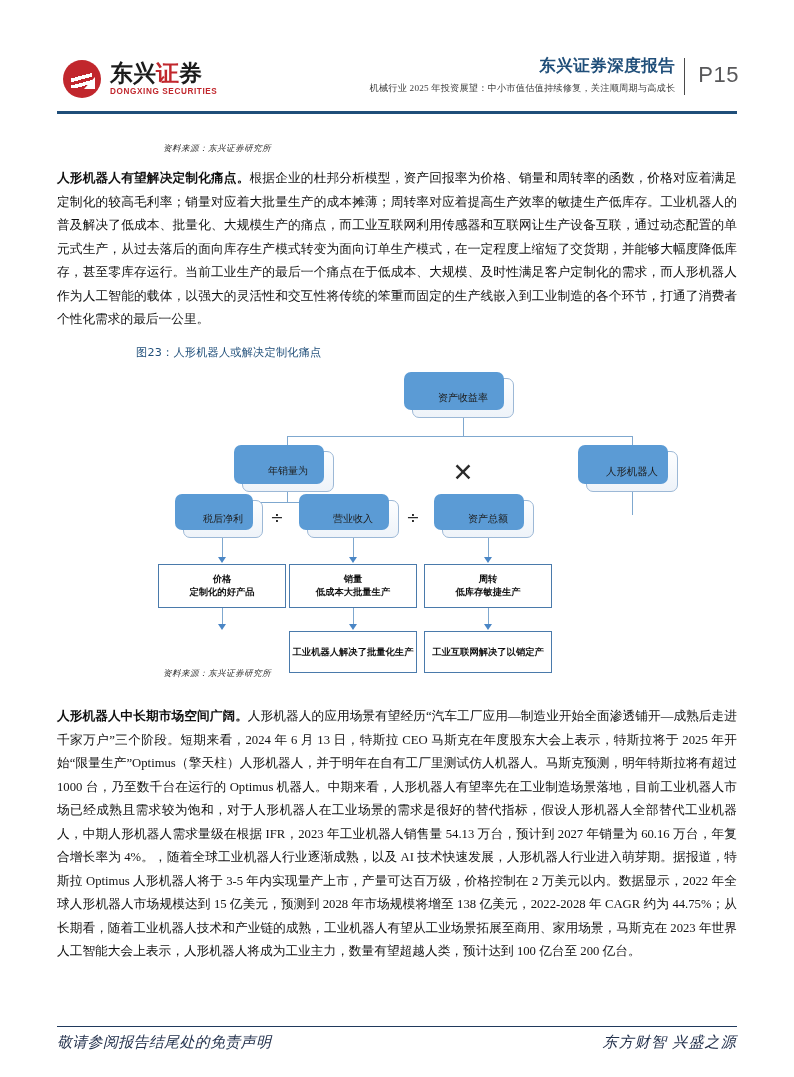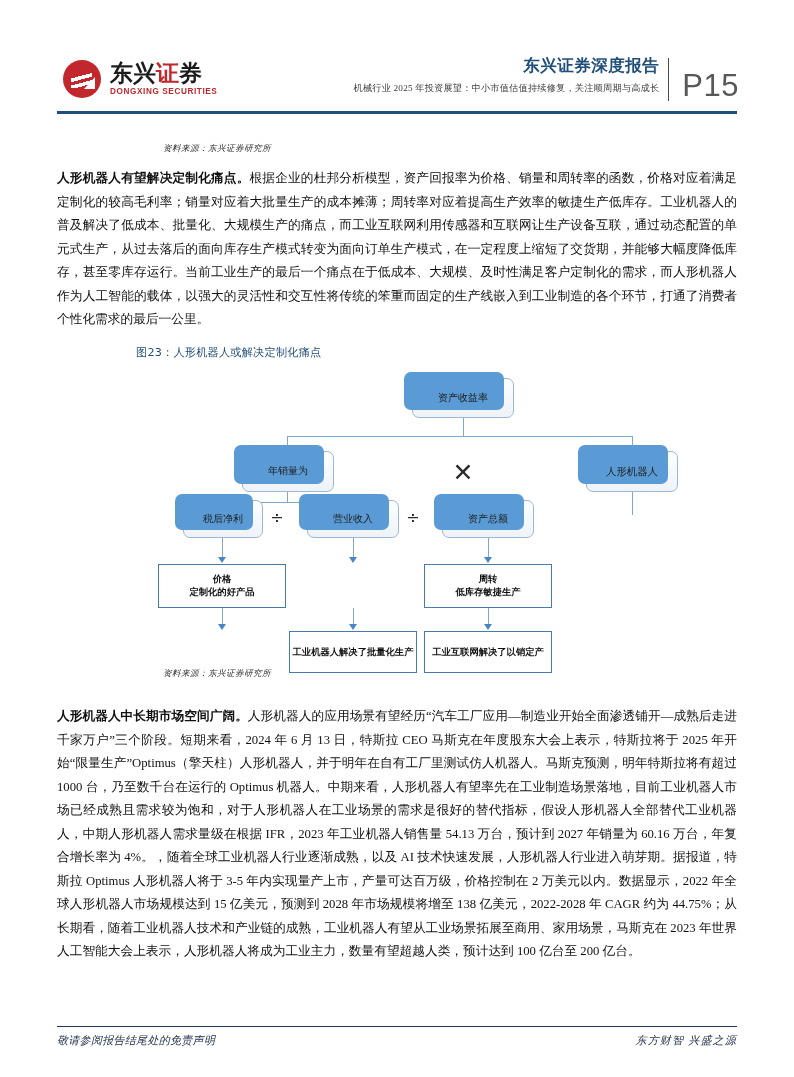--- a/index.html
+++ b/index.html
@@ -105,26 +105,26 @@
     white-space: nowrap;
   }
   .header-divider-v {
     width: 1px;
     align-self: stretch;
     background: #4a4a4a;
     margin-top: 2px;
   }
   .page-no {
     font-family: "Liberation Sans", sans-serif;
-    font-size: 31px;
+    font-size: 22px;
     color: #58585a;
     padding-left: 13px;
     line-height: 1;
     letter-spacing: 0.5px;
-    margin-top: 14px;
+    margin-top: 8px;
   }
   .header-rule {
     position: absolute;
     left: 57px;
     top: 111px;
     width: 680px;
     height: 3px;
     background: #1f4e79;
   }
 
@@ -247,21 +247,21 @@
     position: absolute;
     left: 57px;
     top: 1026px;
     width: 680px;
     height: 1px;
     background: #20395c;
   }
   .footer-left, .footer-right {
     position: absolute;
     top: 1033px;
-    font-size: 11px;
+    font-size: 15px;
     font-style: italic;
     color: #24324d;
     letter-spacing: 0.3px;
   }
   .footer-left { left: 57px; }
   .footer-right { right: 57px; letter-spacing: 1.2px; }
 </style>
 </head>
 <body>
 
@@ -326,20 +326,26 @@
   <div class="arrow" style="left:292px; top:189px;"></div>
   <div class="ln v" style="left:431px; top:170px; height:21px;"></div>
   <div class="arrow" style="left:427px; top:189px;"></div>
 
   <div class="sbox" style="left:101px; top:196px; width:128px; height:44px;">
     <div>
       <span>价格</span><br>
       <span>定制化的好产品</span>
     </div>
   </div>
+  <div class="sbox" style="left:232px; top:196px; width:128px; height:44px;">
+    <div>
+      <span>销量</span><br>
+      <span>低成本大批量生产</span>
+    </div>
+  </div>
   <div class="sbox" style="left:367px; top:196px; width:128px; height:44px;">
     <div>
       <span>周转</span><br>
       <span>低库存敏捷生产</span>
     </div>
   </div>
 
   <div class="ln v" style="left:165px; top:240px; height:18px;"></div>
   <div class="arrow" style="left:161px; top:256px;"></div>
   <div class="ln v" style="left:296px; top:240px; height:18px;"></div>

